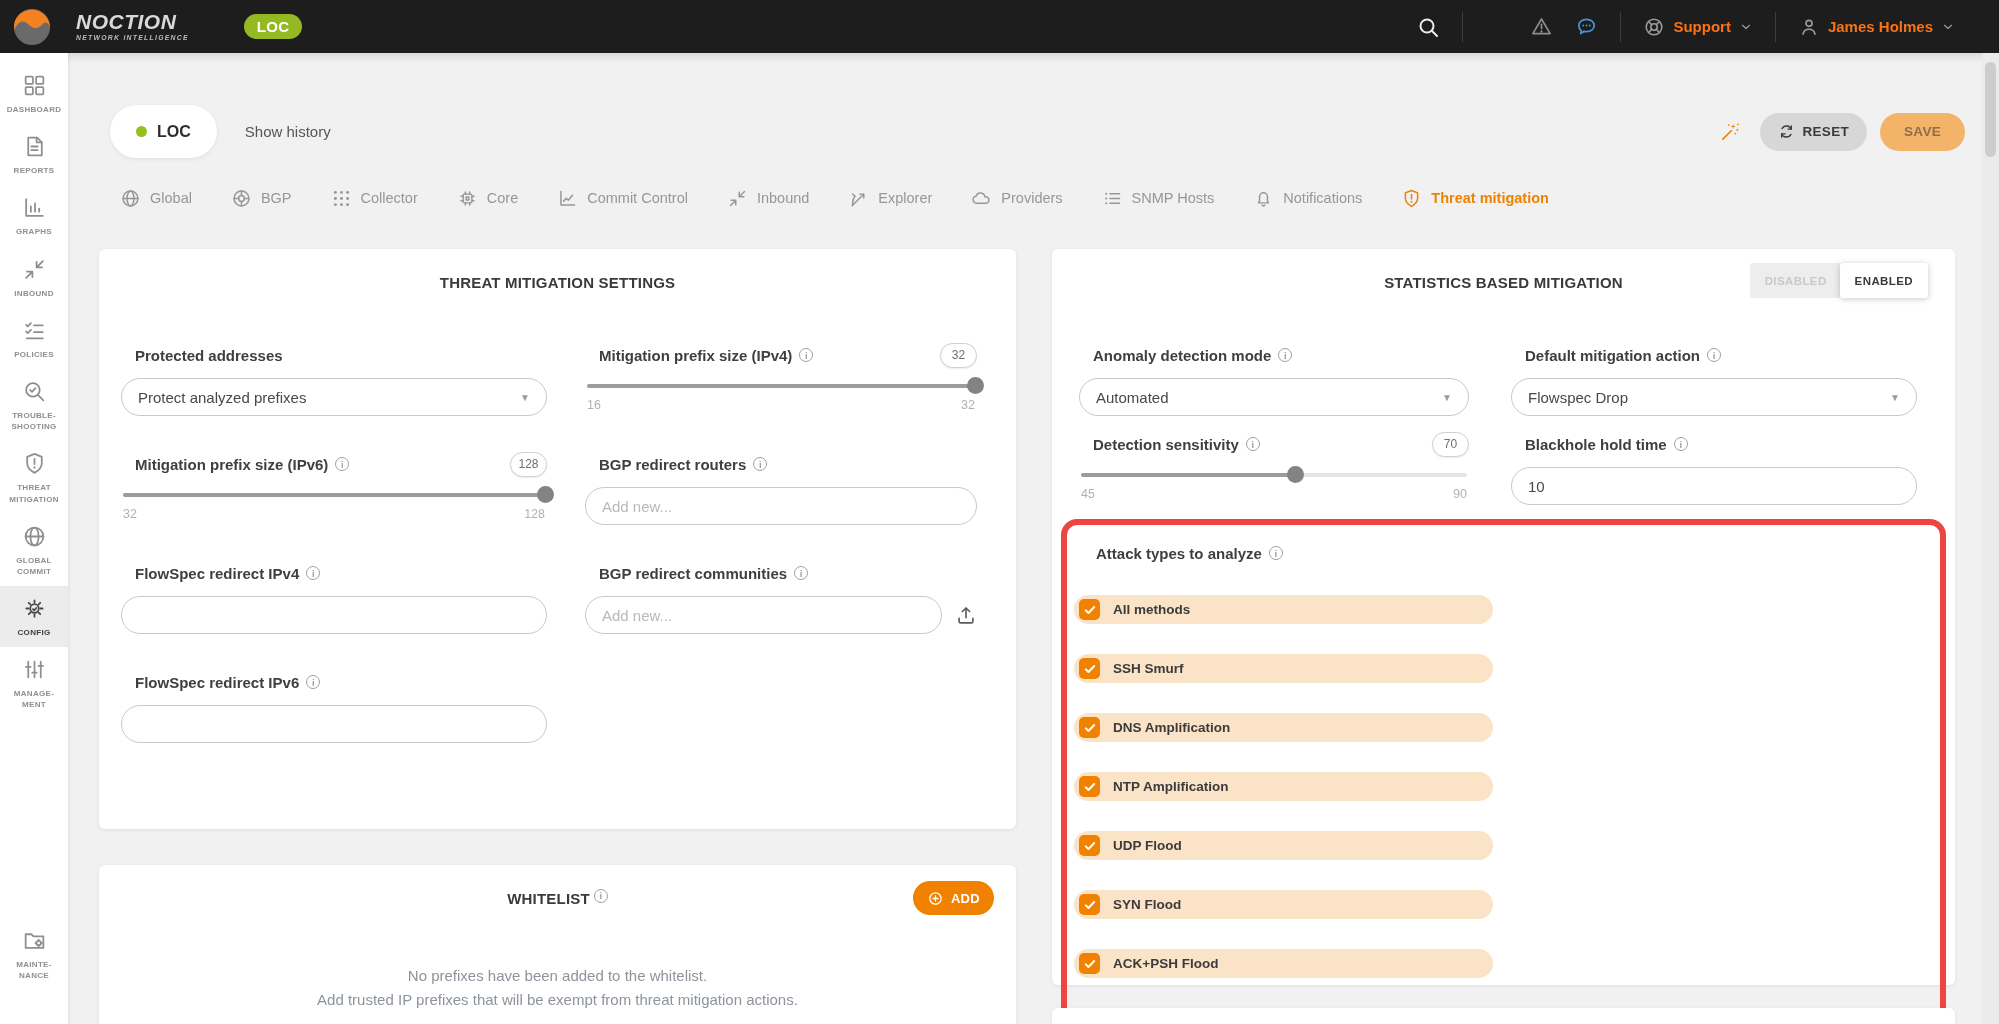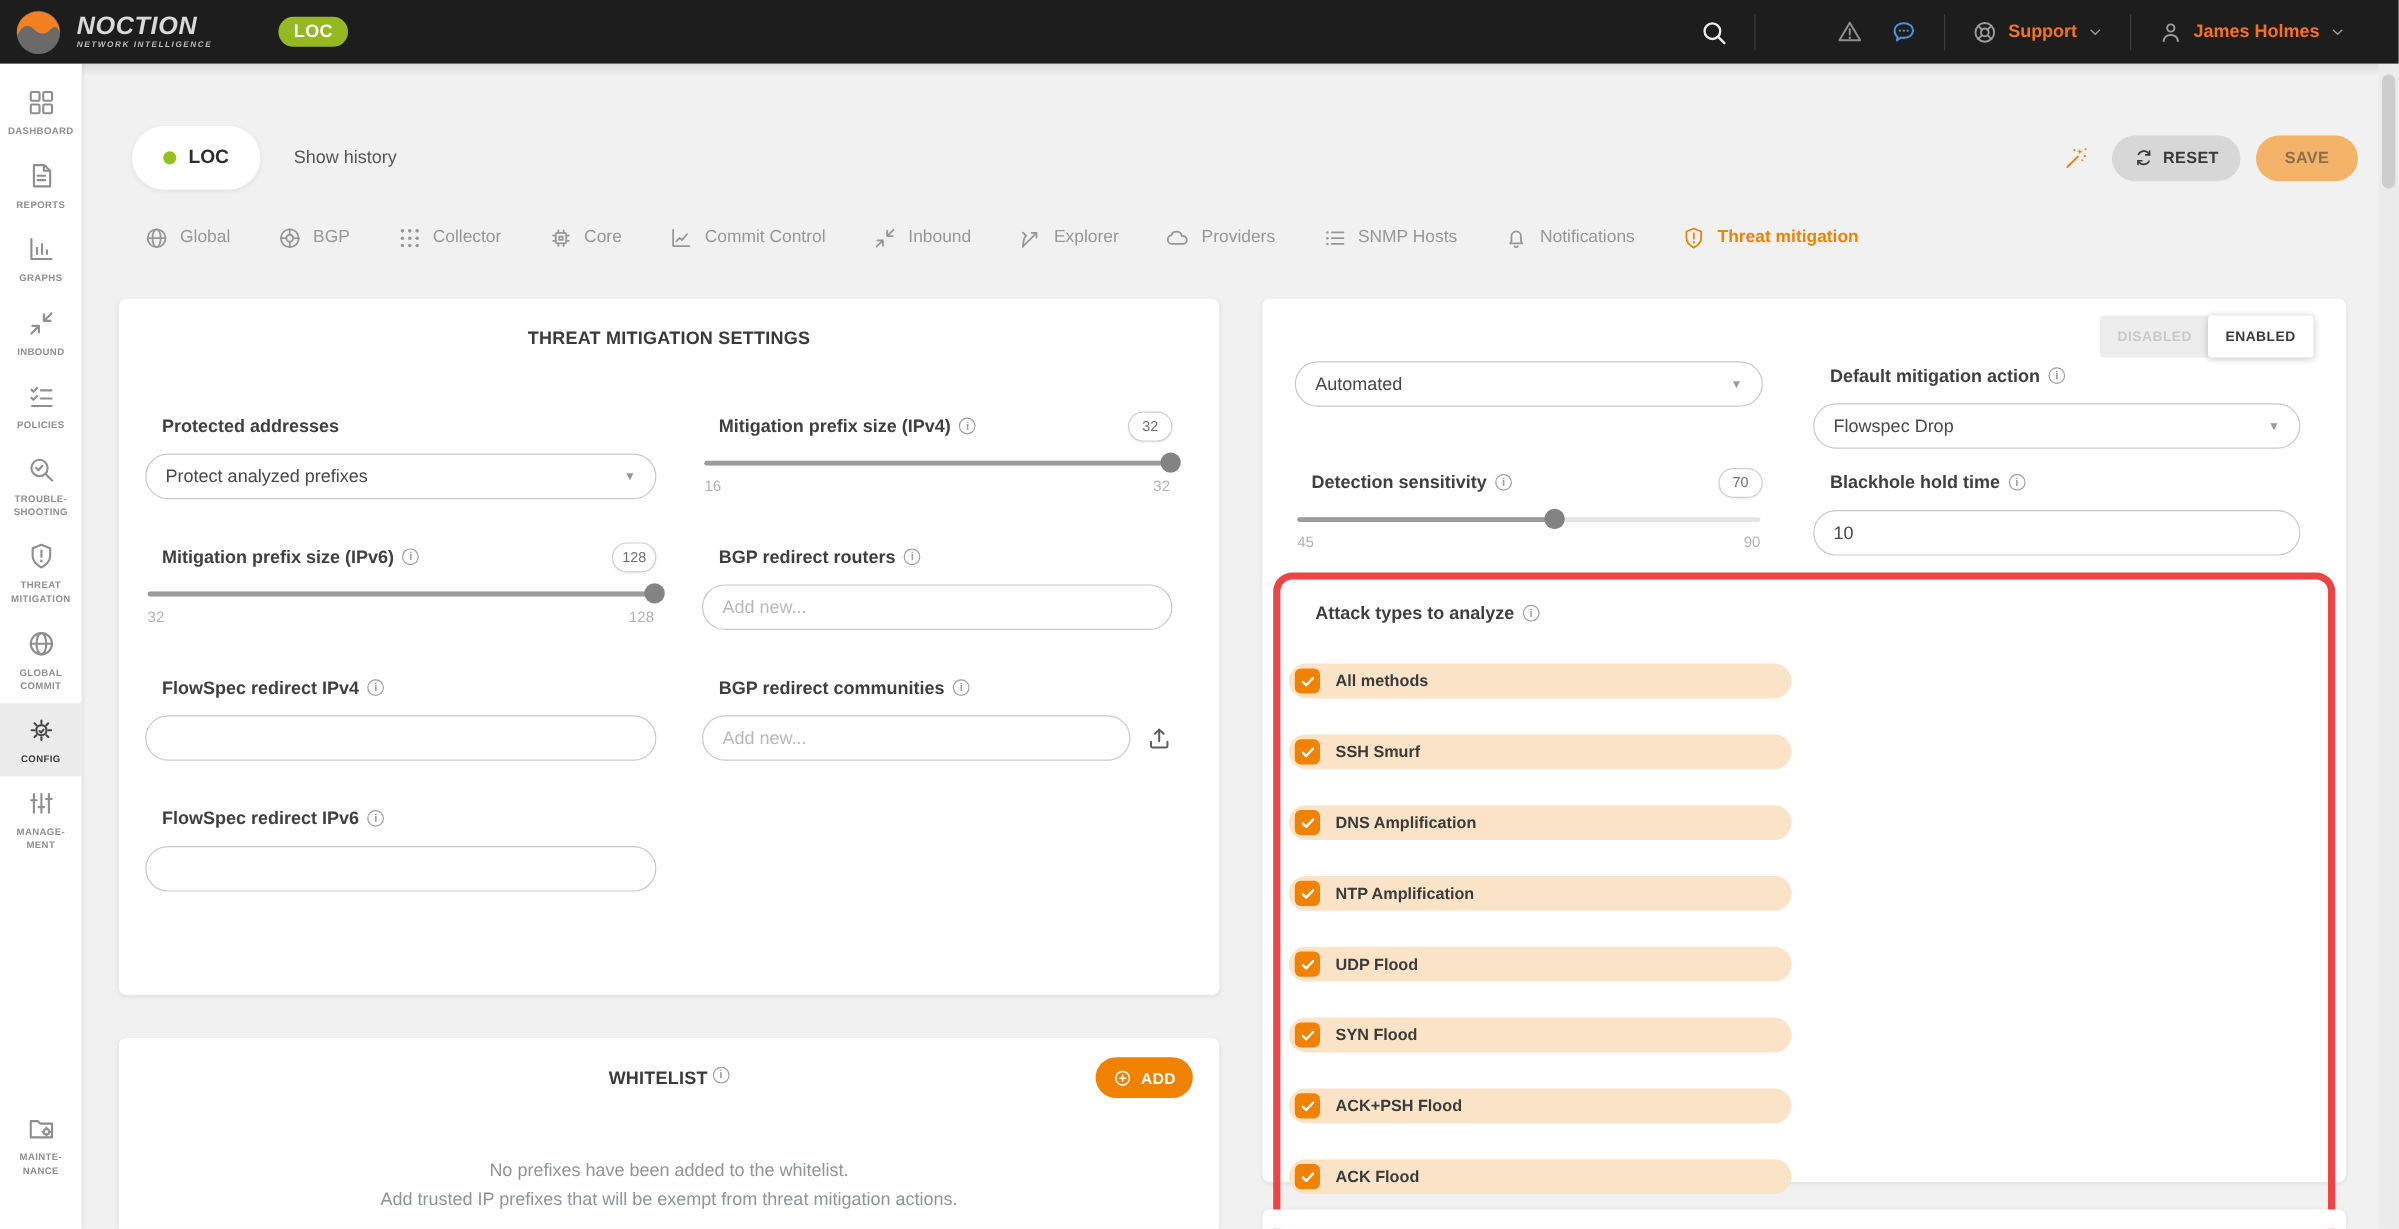--- a/index.html
+++ b/index.html
@@ -4,21 +4,21 @@
 <style>
   html,body{margin:0;padding:0;width:1999px;height:1024px;overflow:hidden;
     font-family:"Liberation Sans",sans-serif;background:#f1f1f2;position:relative;}
   *{box-sizing:border-box;}
   .ticon{display:inline-flex;align-items:center;justify-content:center;}
   .ticon svg{width:100%;height:100%;}
 
   
   .topbar{position:absolute;top:0;left:0;right:0;height:53px;background:#1d1d1d;
     display:flex;align-items:center;z-index:30;}
-  .logo{display:flex;align-items:center;gap:13px;padding-left:13px;cursor:pointer;}
+  .logo{display:flex;align-items:center;gap:25px;padding-left:13px;cursor:pointer;}
   .logo-mark{width:38px;height:38px;}
   .brand-name{font-size:21px;font-weight:bold;font-style:italic;letter-spacing:.5px;color:#d9d9d9;line-height:20px;}
   .brand-sub{font-size:6.8px;font-weight:bold;font-style:italic;letter-spacing:1.3px;color:#bdbdbd;margin-top:2px;}
   .loc-badge{margin-left:55px;background:#94b923;color:#fff;font-weight:bold;font-size:15px;
     padding:4px 13px;border-radius:14px;letter-spacing:.3px;}
   .topbar-right{margin-left:auto;display:flex;align-items:center;gap:22px;padding-right:44px;}
   .tdiv{width:1px;height:30px;background:#3d3d3d;}
   .ticon.search{width:24px;height:24px;color:#ececec;cursor:pointer;}
   .ticon.flame{width:23px;height:23px;color:#dd5a52;cursor:pointer;}
   .ticon.warn{width:23px;height:23px;color:#8f8f8f;cursor:pointer;}
@@ -574,27 +574,32 @@
         </span>
       <span>ADD</span>
     </button>
     <p class="wl-empty">
       <span>No prefixes have been added to the whitelist.</span><br>
       <span>Add trusted IP prefixes that will be exempt from threat mitigation actions.</span>
     </p>
   </section>
 
   <section class="card card-stats">
+    <h2 class="card-title">STATISTICS BASED MITIGATION</h2>
     <div class="toggle">
       <span class="seg off">DISABLED</span>
       <span class="seg on">ENABLED</span>
     </div>
     <div class="form-grid stats">
 
       <div class="field">
+        <div class="field-label">
+          <span>Anomaly detection mode</span>
+          <span class="info"></span>
+        </div>
         <div class="select">
           <span>Automated</span>
           <span class="sel-arrow">▼</span>
         </div>
       </div>
 
       <div class="field">
         <div class="field-label">
           <span>Default mitigation action</span>
           <span class="info"></span>

